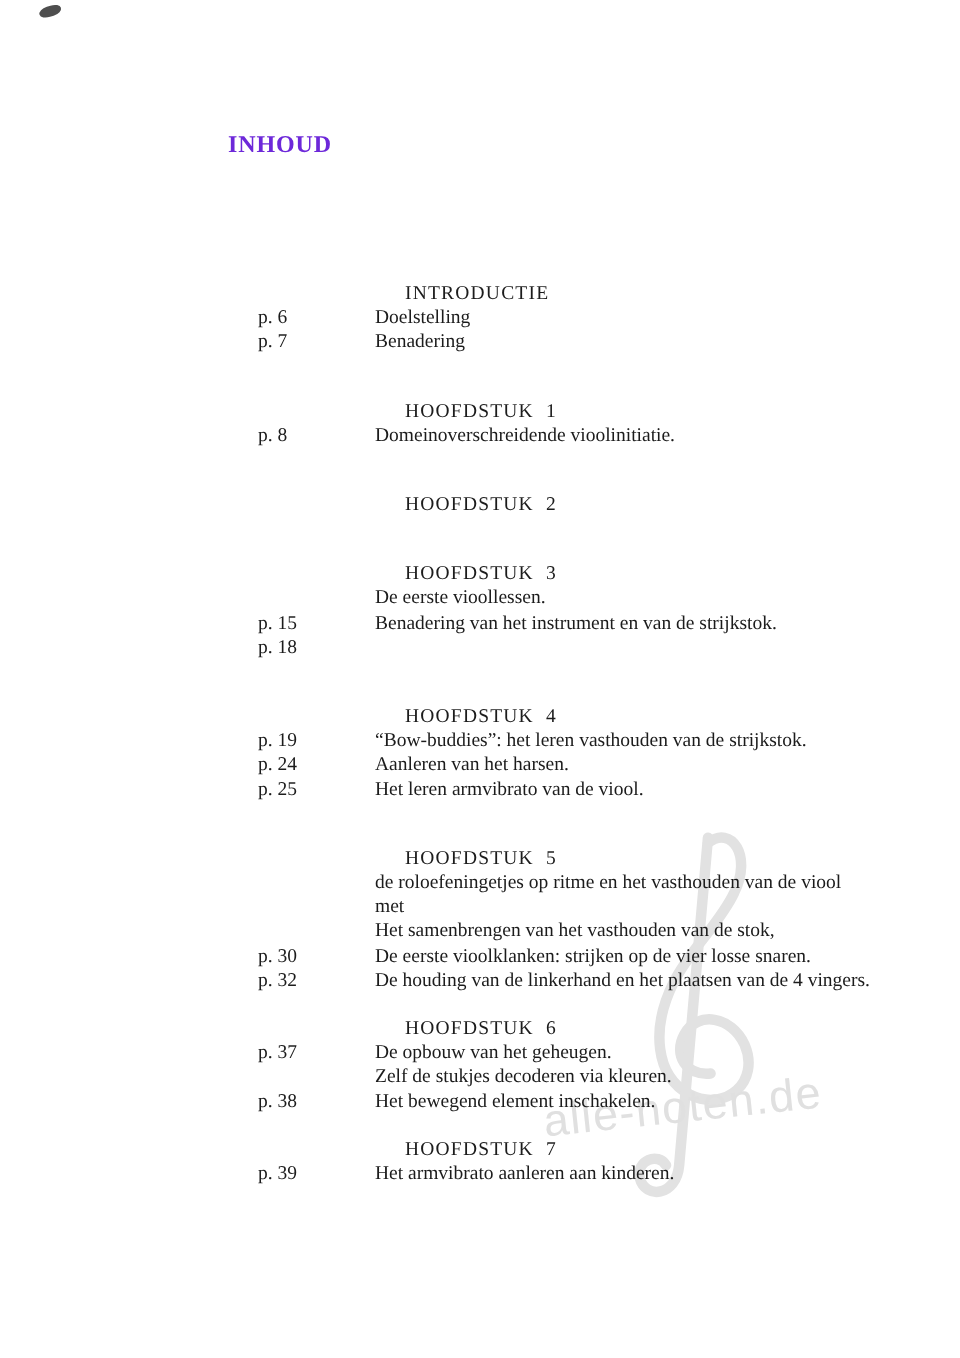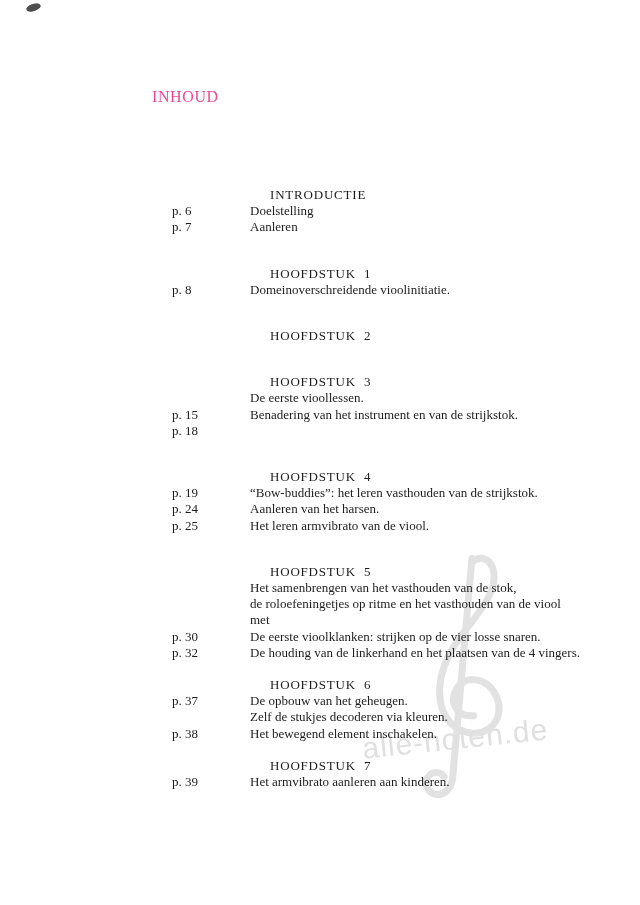--- a/index.html
+++ b/index.html
@@ -27,23 +27,23 @@
     border-radius: 50% / 60%;
     transform: rotate(-18deg);
     opacity: 0.85;
   }
   .title {
     position: absolute;
     left: 152px;
     top: 88px;
     margin: 0;
     font-size: 16px;
-    font-weight: normal;
+    font-weight: bold;
     letter-spacing: 0.6px;
-    color: #ec4899;
+    color: #6d28d9;
   }
   .content {
     position: absolute;
     left: 152px;
     top: 187px;
     width: 430px;
     font-size: 13px;
     line-height: 16.2px;
   }
   .section { margin-top: 30px; }
@@ -104,21 +104,21 @@
 
   <div class="content" id="sections">
       <div class="section">
         <div class="heading">INTRODUCTIE</div>
         <div class="row">
           <span class="pagecol">p. 6</span>
           <span class="textcol">Doelstelling</span>
         </div>
         <div class="row">
           <span class="pagecol">p. 7</span>
-          <span class="textcol">Aanleren</span>
+          <span class="textcol">Benadering</span>
         </div>
       </div>
       <div class="section">
         <div class="heading">HOOFDSTUK  1</div>
         <div class="row">
           <span class="pagecol">p. 8</span>
           <span class="textcol">Domeinoverschreidende vioolinitiatie.</span>
         </div>
       </div>
       <div class="section">
@@ -150,25 +150,25 @@
         </div>
         <div class="row">
           <span class="pagecol">p. 25</span>
           <span class="textcol">Het leren armvibrato van de viool.</span>
         </div>
       </div>
       <div class="section">
         <div class="heading">HOOFDSTUK  5</div>
         <div class="row">
           <span class="pagecol"></span>
+          <span class="textcol">de roloefeningetjes op ritme en het vasthouden van de viool met</span>
+        </div>
+        <div class="row">
+          <span class="pagecol"></span>
           <span class="textcol">Het samenbrengen van het vasthouden van de stok,</span>
-        </div>
-        <div class="row">
-          <span class="pagecol"></span>
-          <span class="textcol">de roloefeningetjes op ritme en het vasthouden van de viool met</span>
         </div>
         <div class="row">
           <span class="pagecol"></span>
         </div>
         <div class="row">
           <span class="pagecol">p. 30</span>
           <span class="textcol">De eerste vioolklanken: strijken op de vier losse snaren.</span>
         </div>
         <div class="row">
           <span class="pagecol">p. 32</span>

